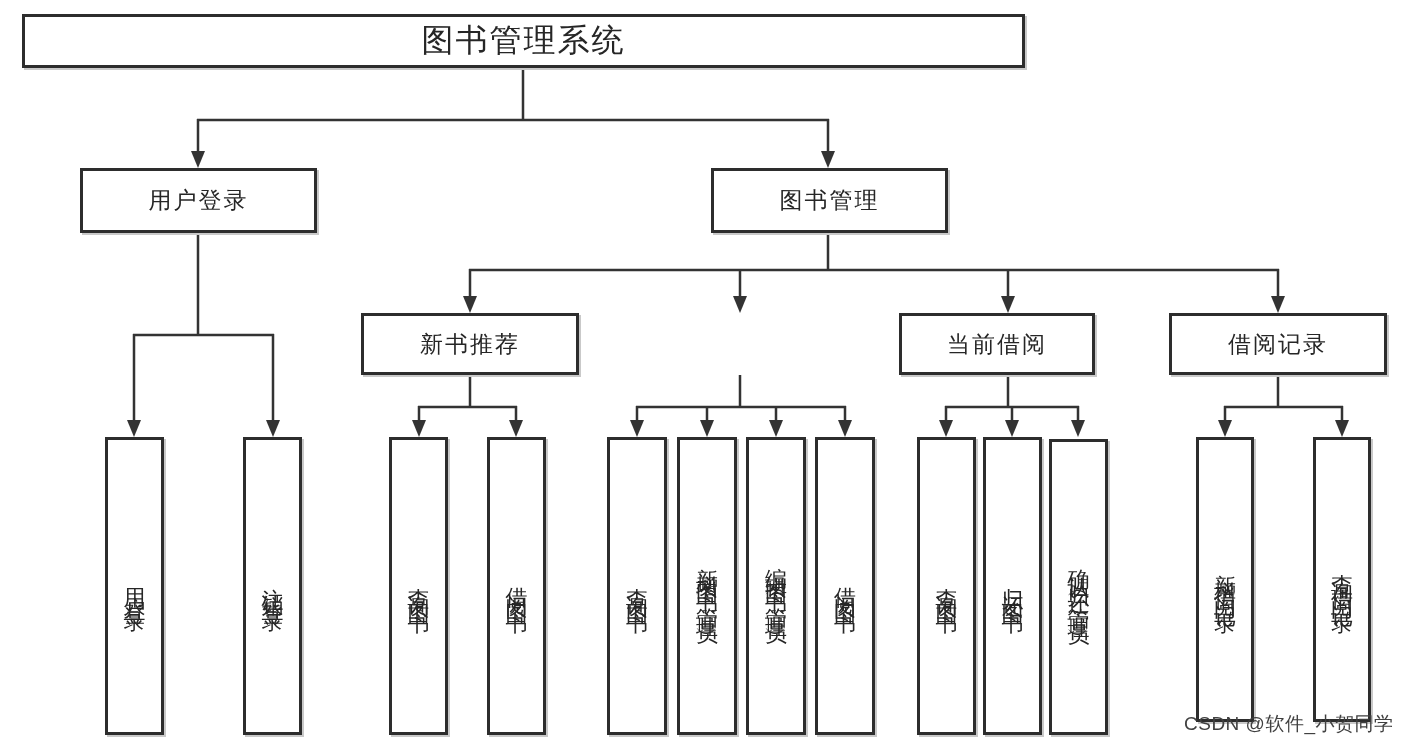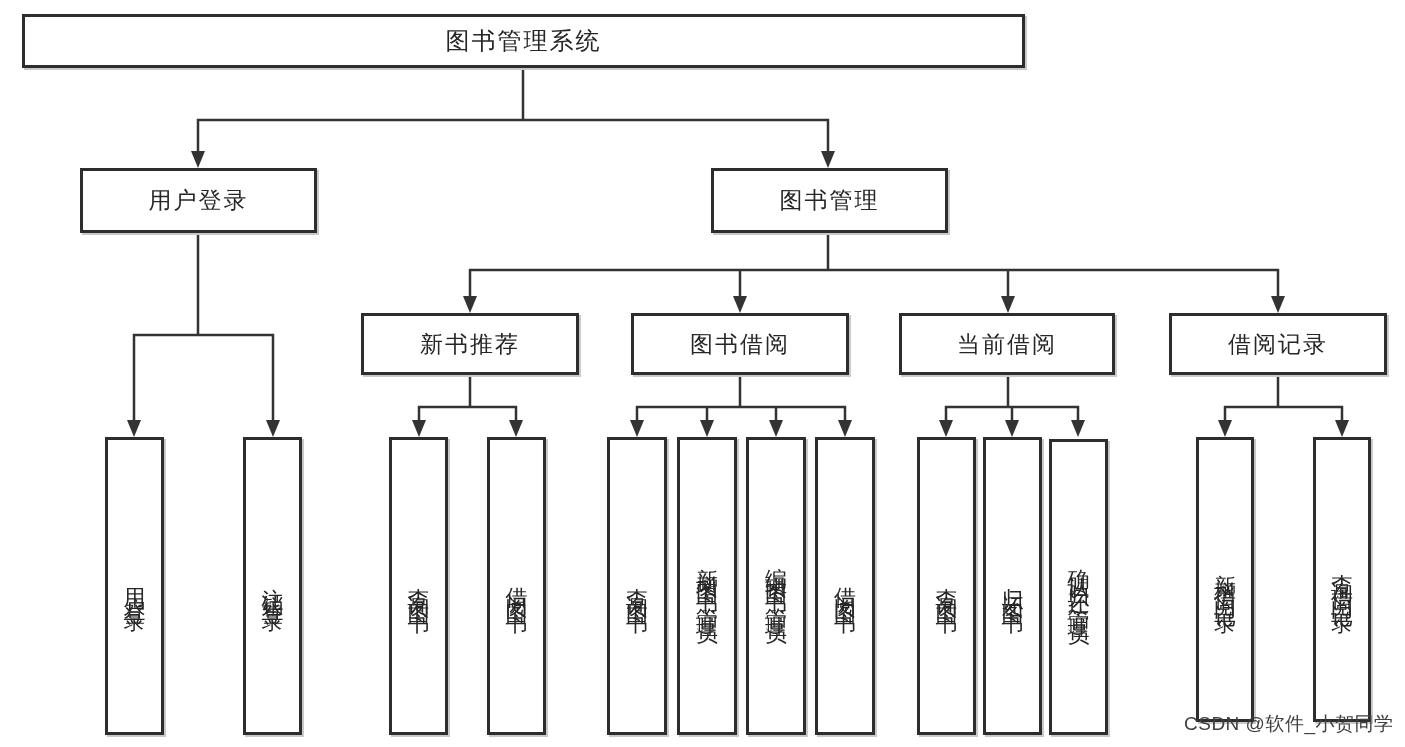--- a/index.html
+++ b/index.html
@@ -39,21 +39,21 @@
     white-space: nowrap;
   }
   .leaf .lbl {
     writing-mode: vertical-rl;
     text-orientation: mixed;
     font-size: 22px;
     line-height: 1;
     letter-spacing: 8px;
     white-space: normal;
   }
-  .root-box .lbl { font-size: 24px; }
+  .root-box .lbl { font-size: 32px; }
   #watermark {
     position: absolute;
     left: 1184px;
     top: 711px;
     z-index: 10;
     font-size: 19px;
     color: #404040;
     letter-spacing: 0.5px;
     white-space: nowrap;
   }
@@ -110,24 +110,21 @@
   <div class="box" style="left:80px; top:168px; width:237px; height:65px;">
     <span class="lbl">用户登录</span>
   </div>
   <div class="box" style="left:361px; top:313px; width:218px; height:62px;">
     <span class="lbl">新书推荐</span>
   </div>
 
   <div class="box" style="left:711px; top:168px; width:237px; height:65px;">
     <span class="lbl">图书管理</span>
   </div>
-  <div class="box" style="left:631px; top:313px; width:218px; height:62px;">
-    <span class="lbl">图书借阅</span>
-  </div>
-  <div class="box" style="left:899px; top:313px; width:216px; height:62px;">
+  <div class="box" style="left:899px; top:313px; width:196px; height:62px;">
     <span class="lbl">当前借阅</span>
   </div>
   <div class="box" style="left:1169px; top:313px; width:218px; height:62px;">
     <span class="lbl">借阅记录</span>
   </div>
 
   <div class="box leaf" style="left:105px; top:437px; width:59px; height:298px;">
     <span class="lbl">用户登录</span>
   </div>
   <div class="box leaf" style="left:243px; top:437px; width:59px; height:298px;">

